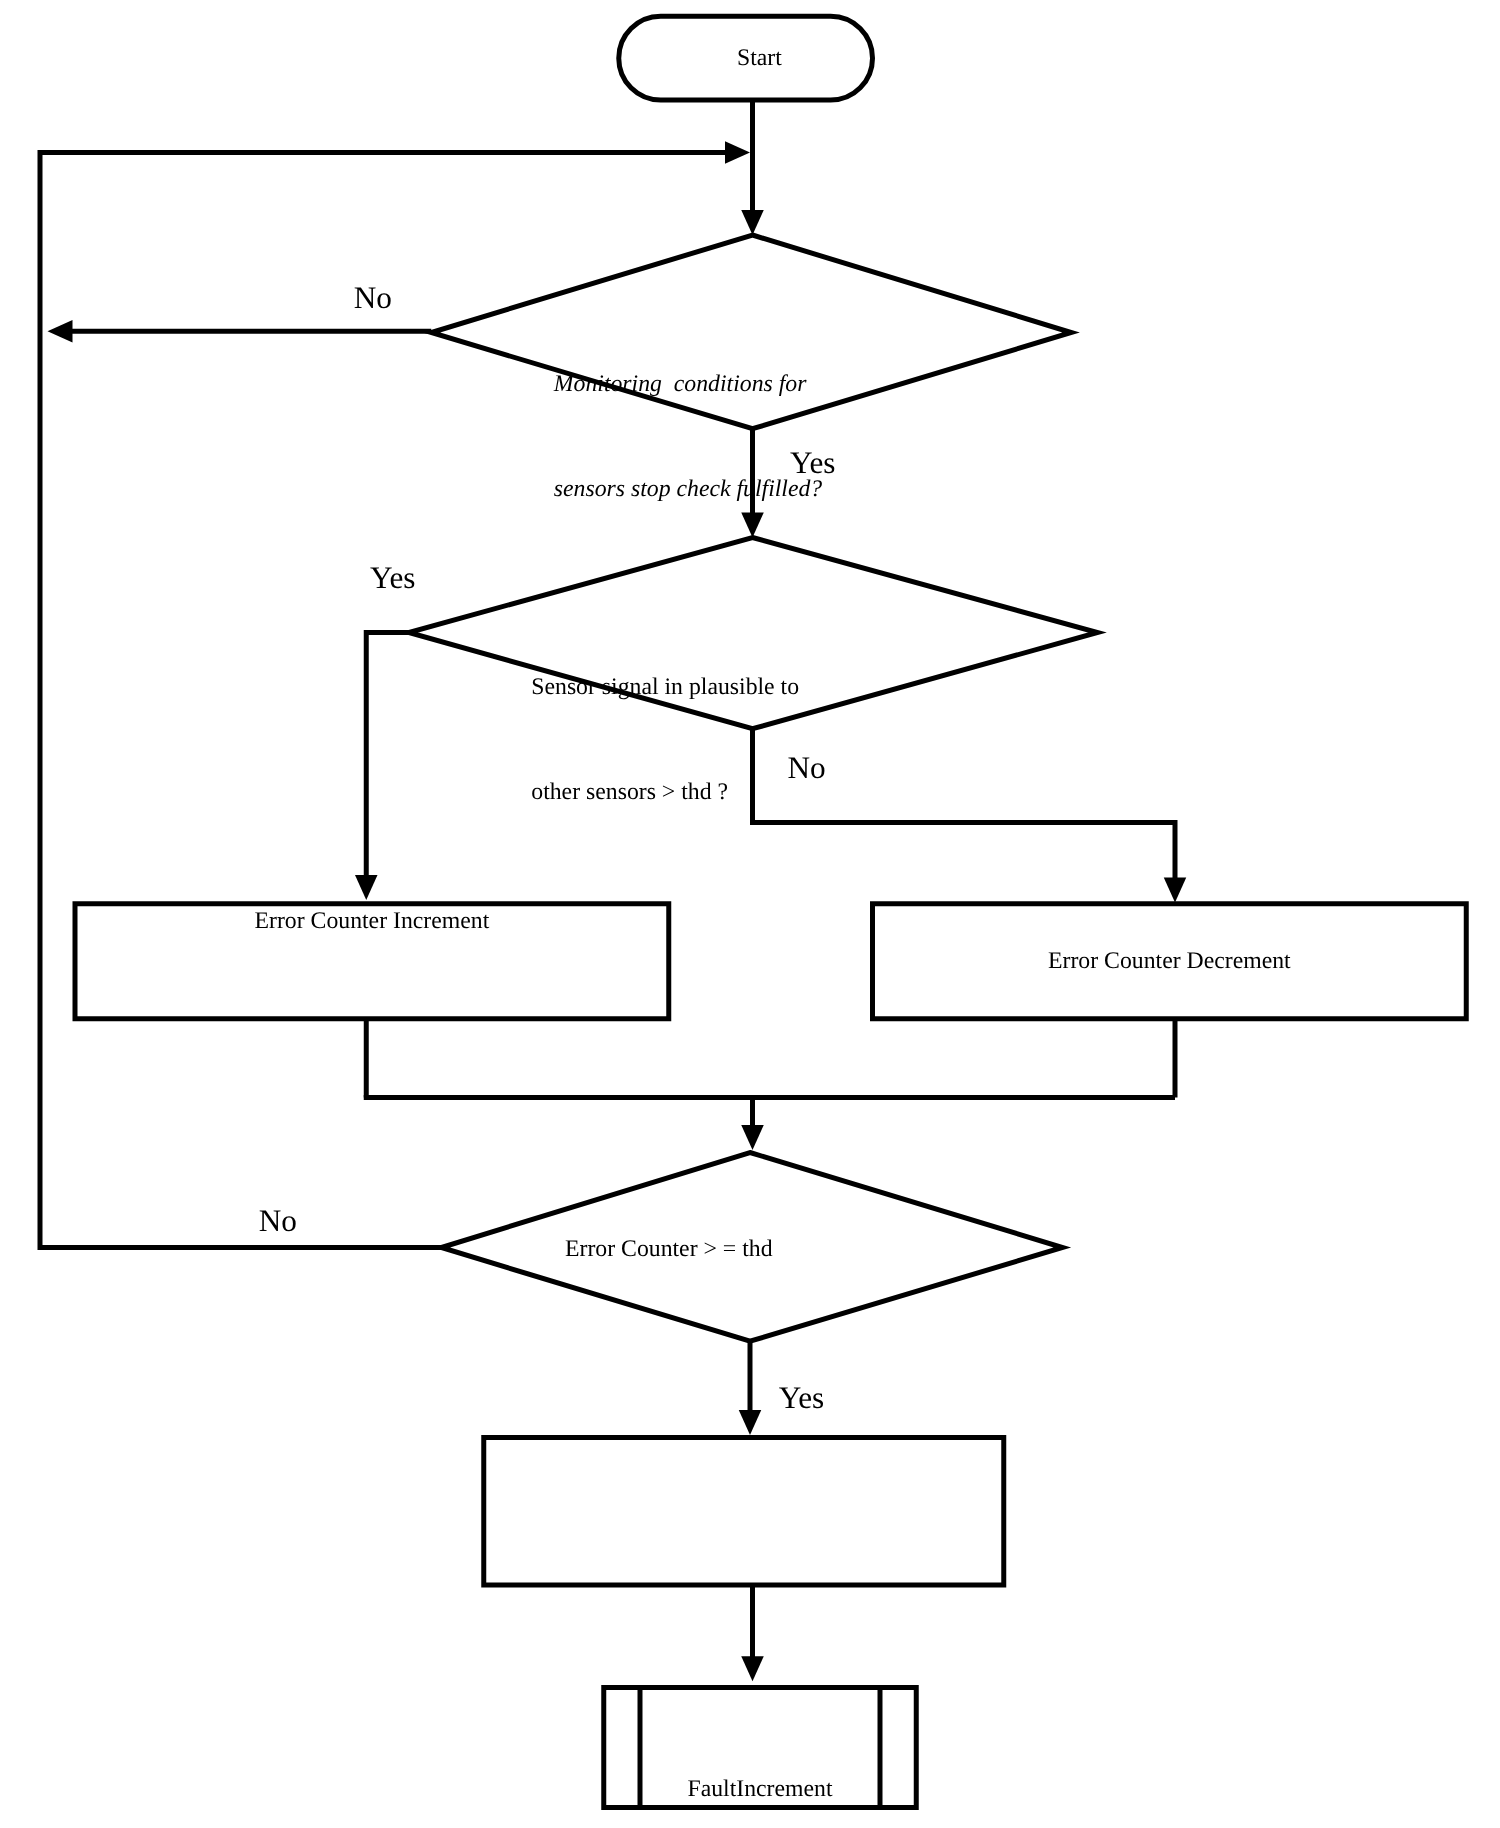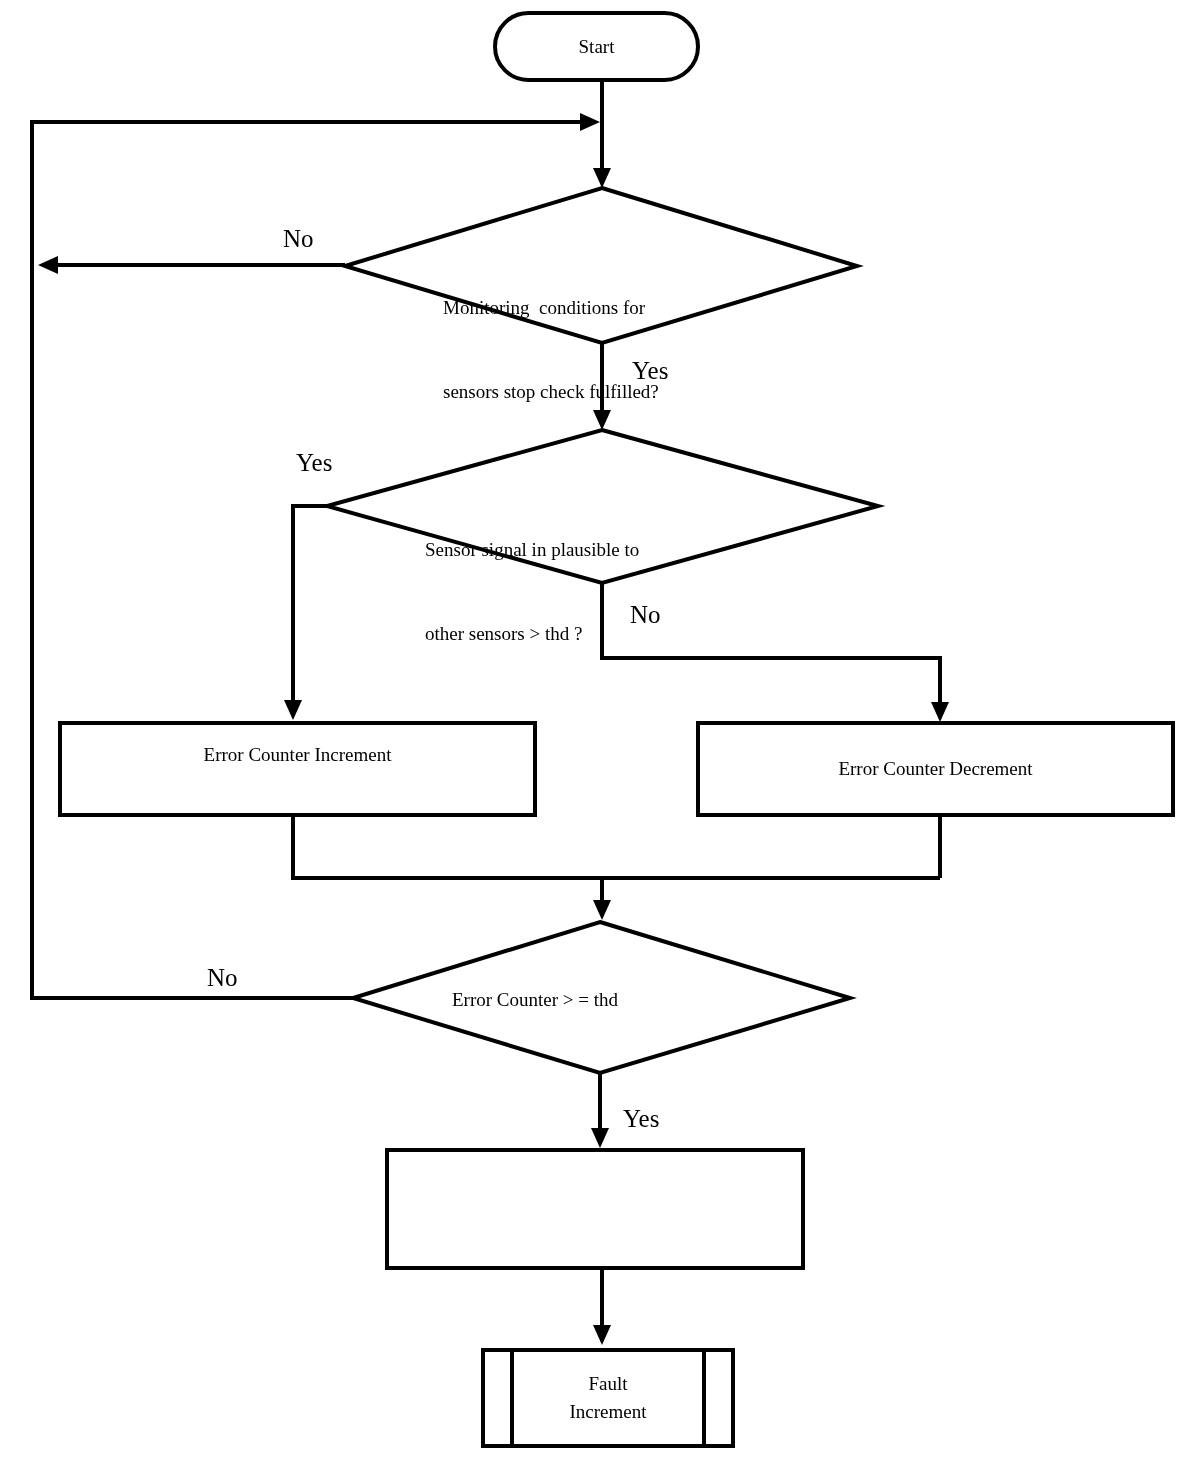--- a/index.html
+++ b/index.html
@@ -27,21 +27,22 @@
     color: #000000;
     white-space: pre-wrap;
   }
   .txt.center {
     display: flex;
     align-items: center;
     justify-content: center;
     text-align: center;
   }
   .txt.multiline {
-    flex-direction: column;
+    flex-direction: row;
+    align-items: flex-end;
   }
   .edge-label {
     position: absolute;
     font-size: 25px;
     line-height: 22px;
     color: #000000;
   }
 </style>
 </head>
 <body>
@@ -95,33 +96,33 @@
       <rect x="60" y="723" width="475" height="92"></rect>
       <rect x="698" y="723" width="475" height="92"></rect>
       <polygon points="600,922 850,998 600,1073 353,998"></polygon>
       <rect x="387" y="1150" width="416" height="118"></rect>
       <rect x="483" y="1350" width="250" height="96"></rect>
       <line x1="512" y1="1350" x2="512" y2="1446"></line>
       <line x1="704" y1="1350" x2="704" y2="1446"></line>
     </g>
   </svg>
 
-  <div class="txt center" style="left:495px; top:13px; width:203px; height:67px;">Start</div>
+  <div class="txt center" style="left:506px; top:13px; width:203px; height:67px;">Start</div>
 
-  <div class="txt" style="left:443px; top:238px;">
+  <div class="txt" style="left:443px; top:238px;font-style:italic;">
     <div>Monitoring  conditions for</div>
     <div>sensors stop check fulfilled?</div>
   </div>
 
   <div class="txt" style="left:425px; top:480px;">
     <div>Sensor signal in plausible to</div>
     <div>other sensors &gt; thd ?</div>
   </div>
 
-  <div class="txt center" style="left:60px; top:709px; width:475px; height:92px;text-align:right;">Error Counter Increment</div>
+  <div class="txt center" style="left:60px; top:691px; width:475px; height:92px;text-align:right;">Error Counter Increment</div>
 
   <div class="txt center" style="left:698px; top:723px; width:475px; height:92px;">Error Counter Decrement</div>
 
   <div class="txt" style="left:452px; top:986px;">Error Counter &gt; = thd</div>
 
 
   <div class="txt center multiline" style="left:483px; top:1350px; width:250px; height:96px;">
     <div>Fault</div>
     <div>Increment</div>
   </div>

